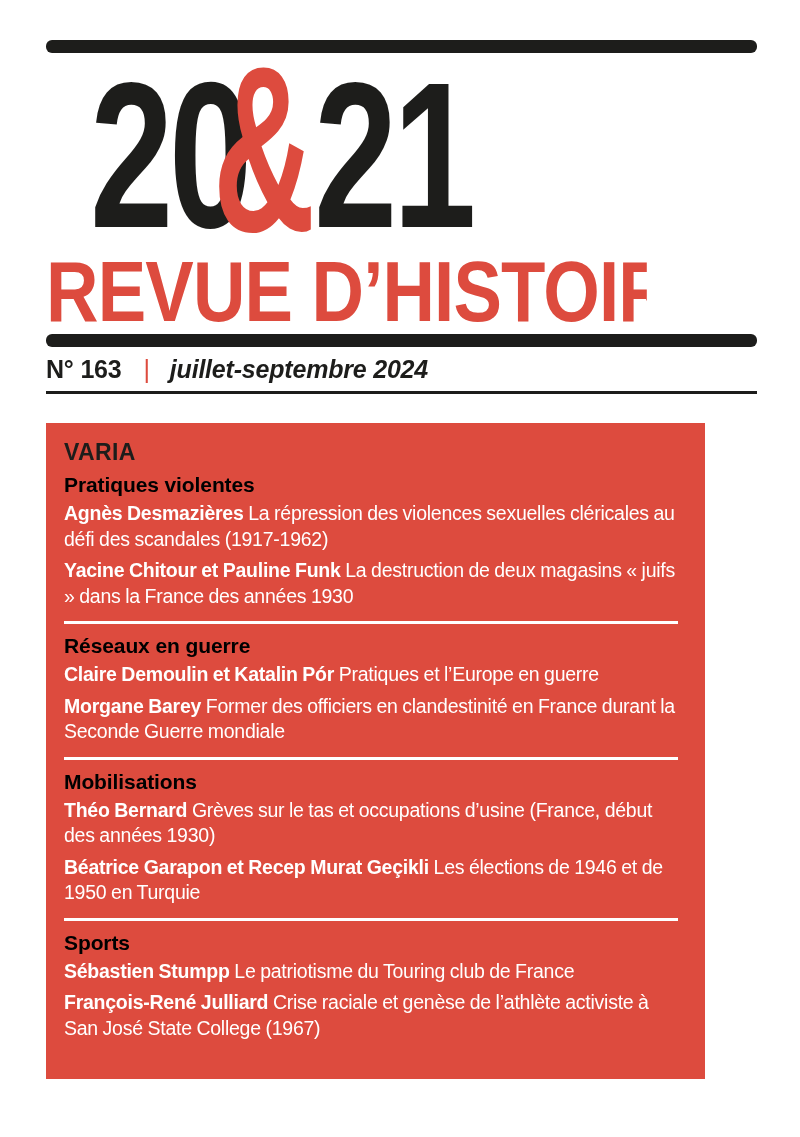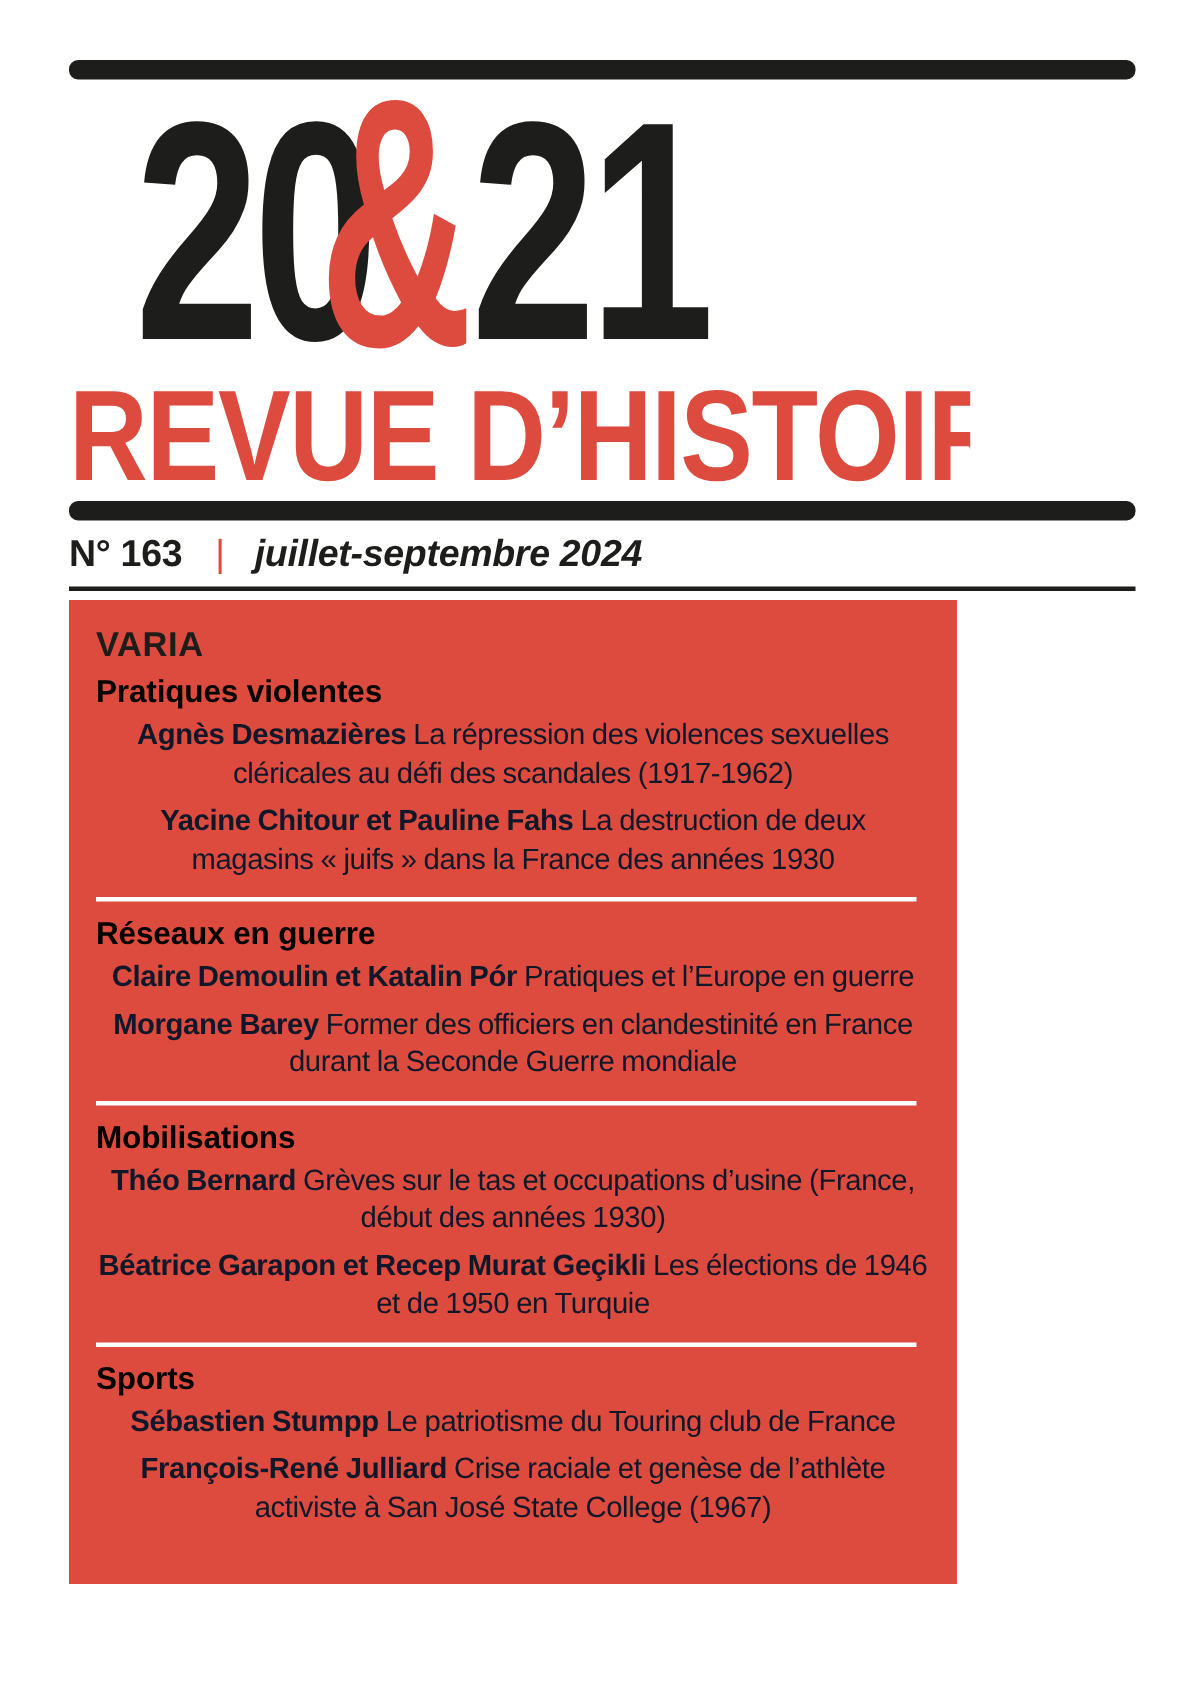--- a/index.html
+++ b/index.html
@@ -108,22 +108,22 @@
     margin: 0 20px 0 22px;
   }
   .issue-date { white-space: nowrap; font-style: italic; }
 
   .rule-gap-top { margin-top: 9px; }
 
   
   .panel {
     position: absolute;
     left: 46px;
-    top: 400px;
-    width: 592px;
+    top: 423px;
+    width: 659px;
     height: 656px;
     background: #dd4b3e;
     box-sizing: border-box;
     padding: 14px 18px 10px 18px;
   }
 
   .panel-title {
     font-weight: 700;
     font-size: 23px;
     letter-spacing: 0.4px;
@@ -143,25 +143,24 @@
 
   .divider {
     height: 3px;
     background: #ffffff;
     margin: 12px 9px 10px 0;
   }
 
   .entry {
     font-size: 19.5px;
     line-height: 25.5px;
-    color: #0f172a;
+    color: #ffffff;
     margin: 0 0 6px 0;
     letter-spacing: -0.25px;
     word-spacing: -0.5px;
-    text-align: center;
   }
   .entry:last-child { margin-bottom: 0; }
   .entry .author {
     font-weight: 700;
   }
   .entry .title {
     font-weight: 400;
   }
 </style>
 </head>
@@ -191,21 +190,21 @@
 
     <div class="rule-thin"></div>
   </div>
 
   <div class="panel">
     <div class="panel-title">VARIA</div>
     <div id="sections-host">
         <div class="section">
           <div class="section-heading">Pratiques violentes</div>
           <div class="entry"><span class="author">Agnès Desmazières</span> <span class="title">La répression des violences sexuelles cléricales au défi des scandales (1917-1962)</span></div>
-          <div class="entry"><span class="author">Yacine Chitour et Pauline Fahs</span> <span class="title">La destruction de deux magasins « juifs » dans la France des années 1930</span></div>
+          <div class="entry"><span class="author">Yacine Chitour et Pauline Funk</span> <span class="title">La destruction de deux magasins « juifs » dans la France des années 1930</span></div>
         </div>
         <div class="divider"></div>
         <div class="section">
           <div class="section-heading">Réseaux en guerre</div>
           <div class="entry"><span class="author">Claire Demoulin et Katalin Pór</span> <span class="title">Pratiques et l’Europe en guerre</span></div>
           <div class="entry"><span class="author">Morgane Barey</span> <span class="title">Former des officiers en clandestinité en France durant la Seconde Guerre mondiale</span></div>
         </div>
         <div class="divider"></div>
         <div class="section">
           <div class="section-heading">Mobilisations</div>

